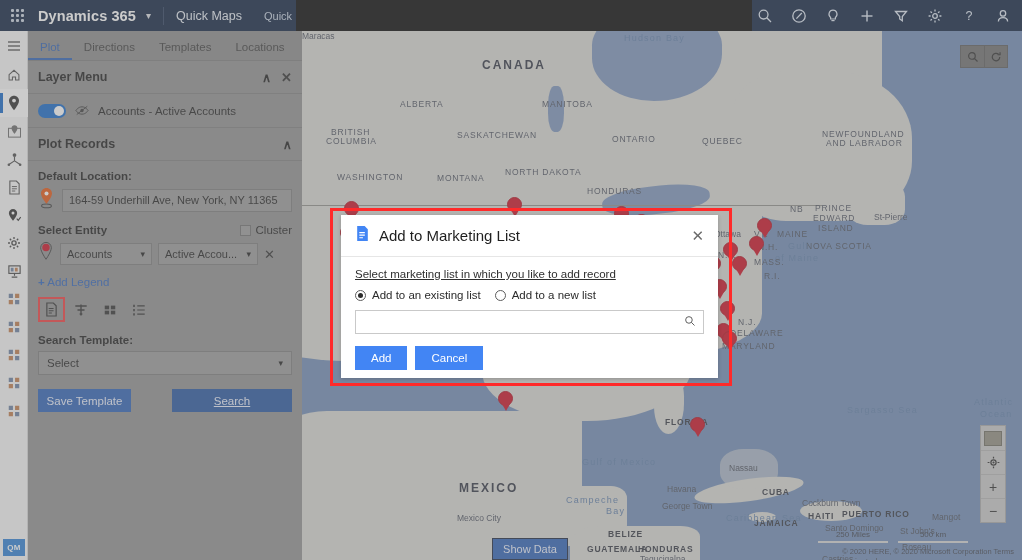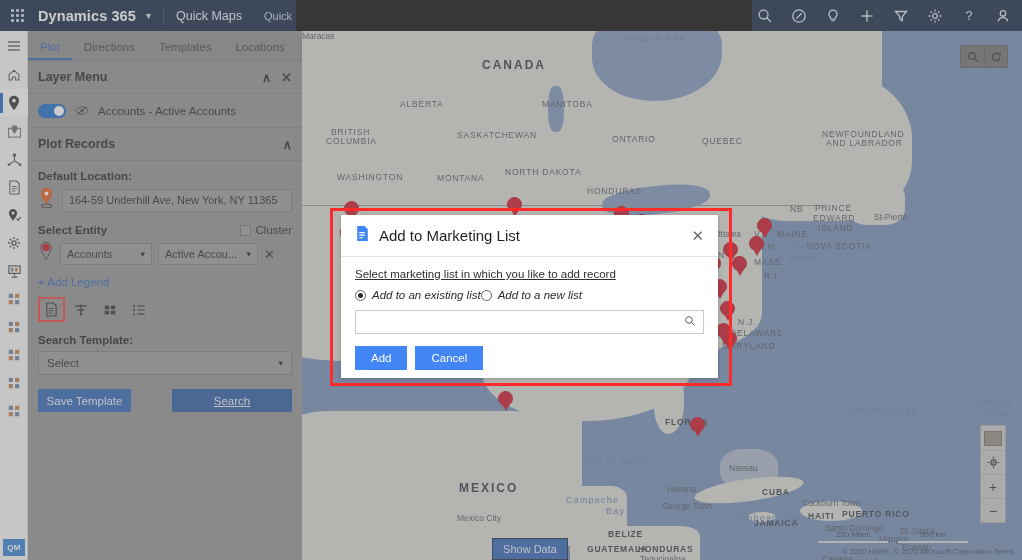--- a/index.html
+++ b/index.html
@@ -197,21 +197,21 @@
     background: #fff; z-index: 65; box-shadow: 0 1px 4px rgba(0,0,0,.2);
   }
   .modal-head {
     height: 42px; display: flex; align-items: center; padding: 0 14px;
     border-bottom: 1px solid #e6e6e6;
   }
   .modal-title { font-size: 15px; color: #1f1f1f; margin-left: 9px; }
   .modal-x { margin-left: auto; font-size: 15px; color: #6a6a6a; cursor: pointer; line-height: 1; }
   .modal-body { padding: 11px 14px 0 14px; }
   .modal-desc { font-size: 11.5px; color: #2f2f2f; text-decoration: underline; }
-  .radios { display: flex; align-items: center; gap: 0; margin-top: 9px; font-style: italic; }
+  .radios { display: flex; align-items: center; gap: 14px; margin-top: 9px; }
   .radio { display: flex; align-items: center; gap: 6px; font-size: 11.5px; color: #2b2b2b; cursor: pointer; }
   .rdot { width: 11px; height: 11px; border-radius: 50%; border: 1px solid #5c5c5c; background: #fff; position: relative; flex: none; }
   .rdot.on::after { content: ""; position: absolute; left: 2px; top: 2px; width: 5px; height: 5px; border-radius: 50%; background: #2b2b2b; }
   .search-wrap {
     margin-top: 9px; height: 24px; border: 1px solid #c9c9c9; display: flex; align-items: center; padding: 0 7px;
   }
   .search-wrap input {
     flex: 1; border: none; outline: none; font-size: 11.5px; font-family: inherit; color: #1f1f1f; background: transparent;
   }
   .modal-btns { display: flex; gap: 8px; margin-top: 12px; }
@@ -365,21 +365,21 @@
         <div class="maplabel lbl-state-b" style="left: 460px; top: 456px;">CUBA</div>
         <div class="maplabel lbl-city" style="left: 365px; top: 453px;">Havana</div>
         <div class="maplabel lbl-sea" style="left: 264px; top: 464px;">Campeche</div>
         <div class="maplabel lbl-sea" style="left: 280px; top: 475px; margin-left: 24px;">Bay</div>
         <div class="maplabel lbl-city" style="left: 360px; top: 470px;">George Town</div>
         <div class="maplabel lbl-city" style="left: 500px; top: 467px;">Cockburn Town</div>
         <div class="maplabel lbl-city" style="left: 155px; top: 482px;">Mexico City</div>
         <div class="maplabel lbl-state-b" style="left: 452px; top: 487px;">JAMAICA</div>
         <div class="maplabel lbl-state-b" style="left: 506px; top: 480px;">HAITI</div>
         <div class="maplabel lbl-state-b" style="left: 540px; top: 478px;">PUERTO RICO</div>
-        <div class="maplabel lbl-city" style="left: 577px; top: 481px; margin-top: 22px;">Mangot</div>
+        <div class="maplabel lbl-city" style="left: 630px; top: 481px;">Mangot</div>
         <div class="maplabel lbl-state-b" style="left: 306px; top: 498px;">BELIZE</div>
         <div class="maplabel lbl-city" style="left: 523px; top: 492px;">Santo Domingo</div>
         <div class="maplabel lbl-sea" style="left: 424px; top: 482px;">Caribbean Sea</div>
         <div class="maplabel lbl-city" style="left: 598px; top: 495px;">St John's</div>
         <div class="maplabel lbl-state-b" style="left: 285px; top: 513px;">GUATEMALA</div>
         <div class="maplabel lbl-state-b" style="left: 336px; top: 513px;">HONDURAS</div>
         <div class="maplabel lbl-city" style="left: 600px; top: 511px;">Roseau</div>
         <div class="maplabel lbl-city" style="left: 534px; top: 526px;">Oranjestad</div>
         <div class="maplabel lbl-state-b" style="left: 288px; top: 528px;">EL SAL.</div>
         <div class="maplabel lbl-city" style="left: 338px; top: 523px;">Tegucigalpa</div>

